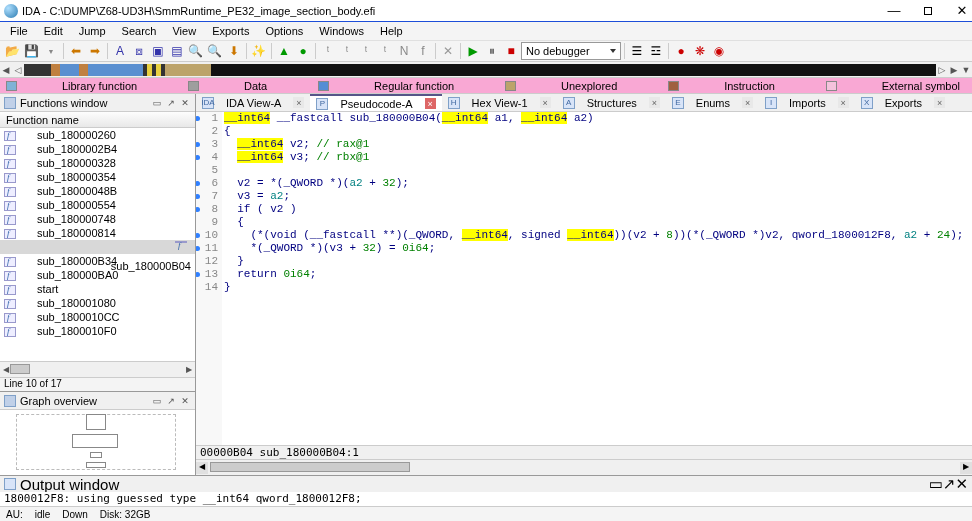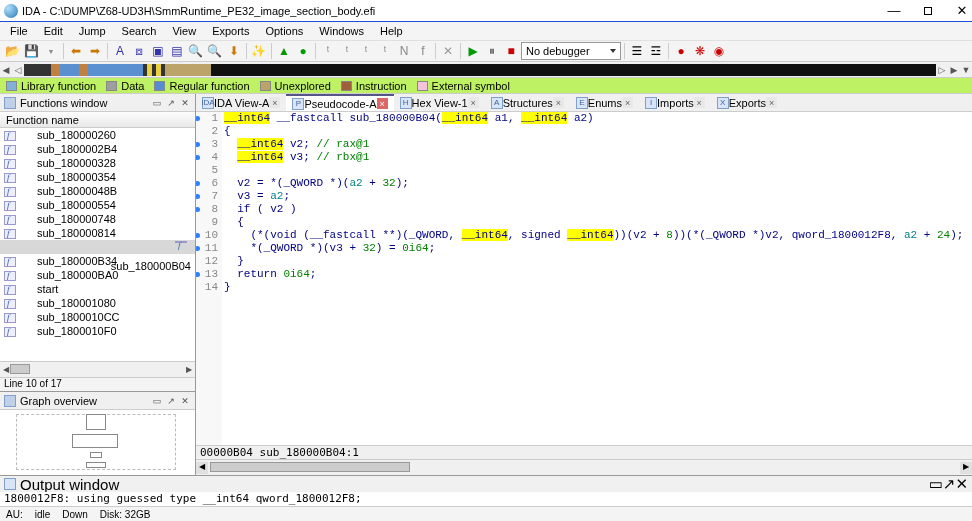--- a/index.html
+++ b/index.html
@@ -14,21 +14,21 @@
   .menubar span { padding:1px 6px; font-size:11px; cursor:default; }
   .toolbar { height:22px; display:flex; align-items:center; padding:0 4px; gap:1px; background:#f4f4f4; border-top:1px solid #e0e0e0; border-bottom:1px solid #ccc; }
   .tb-btn { width:18px; height:18px; display:flex; align-items:center; justify-content:center; font-size:12px; cursor:pointer; }
   .tb-sep { width:1px; height:16px; background:#ccc; margin:0 2px; }
   .tb-dropdown { position:relative; height:18px; width:100px; background:#fff; border:1px solid #999; font-size:11px; display:flex; align-items:center; padding:0 14px 0 4px; }
   .tb-dropdown::after { content:''; position:absolute; right:4px; top:6px; width:0; height:0; border-left:3px solid transparent; border-right:3px solid transparent; border-top:4px solid #333; }
   .navbar { height:16px; display:flex; align-items:center; background:#f0f0f0; border-bottom:1px solid #ccc; padding:0 0; }
   .nav-arrow { width:12px; font-size:9px; text-align:center; cursor:pointer; color:#555; }
   .nav-strip { flex:1; height:12px; display:flex; }
   .nav-seg { height:100%; }
-  .legend { height:16px; display:flex; align-items:center; padding:0 6px; gap:4px; background:#bef264; border-bottom:1px solid #ccc; font-size:11px; }
+  .legend { height:16px; display:flex; align-items:center; padding:0 6px; gap:4px; background:#f9a8d4; border-bottom:1px solid #ccc; font-size:11px;justify-content:space-between; }
   .legend .sw { width:11px; height:10px; display:inline-block; border:1px solid #888; }
   .legend .lbl { margin-right:6px; }
   .main { flex:1; display:flex; overflow:hidden; }
   .left-pane { width:196px; border-right:1px solid #999; display:flex; flex-direction:column; background:#fff; }
   .panel-hdr { height:18px; background:#f0f0f0; border-bottom:1px solid #ccc; display:flex; align-items:center; padding:0 4px; font-size:11px; }
   .panel-hdr .p-icon { width:12px; height:12px; margin-right:4px; background:#c0d0e8; border:1px solid #7fa0c8; }
   .panel-hdr .p-title { flex:1; }
   .panel-hdr .p-ctrl { width:12px; height:12px; margin-left:2px; font-size:9px; display:flex; align-items:center; justify-content:center; color:#555; cursor:pointer; }
   .col-hdr { height:16px; background:linear-gradient(#fdfdfd,#e8e8e8); border-bottom:1px solid #ccc; padding:2px 6px; font-size:11px; }
   .func-list { flex:1; overflow:auto; }
@@ -38,21 +38,21 @@
   .func-icon::before { content:'f'; position:absolute; left:2px; top:-2px; font-size:9px; font-style:italic; color:#3366aa; font-family:serif;}
   .left-pane .hscroll { height:16px; background:#f0f0f0; border-top:1px solid #ccc; display:flex; align-items:center; position:relative; }
   .left-pane .hscroll .thumb { position:absolute; left:10px; width:20px; height:10px; background:#ccc; border:1px solid #999; top:2px;}
   .left-pane .hscroll .ar { width:12px; font-size:8px; color:#555; text-align:center; }
   .status-line { height:14px; padding:0 4px; font-size:10px; border-top:1px solid #ccc; background:#f4f4f4; }
   .graph-panel { height:84px; border-top:1px solid #999; display:flex; flex-direction:column; }
   .graph-area { flex:1; background:#fff; position:relative; }
   .graph-area .node { position:absolute; background:#fff; border:1px solid #888; }
   .right-pane { flex:1; display:flex; flex-direction:column; overflow:hidden; }
   .tabs { height:18px; display:flex; align-items:center; background:#f0f0f0; border-bottom:1px solid #ccc; overflow:hidden; }
-  .tab { display:flex; align-items:center; padding:1px 6px; gap:0; font-size:11px; height:100%; cursor:pointer; }
+  .tab { display:flex; align-items:center; padding:1px 6px; gap:12px; font-size:11px; height:100%; cursor:pointer; }
   .tab.active { background:#fff; border-top:2px solid #558; }
   .tab .t-icon { width:12px; height:12px; background:#d8e4f8; border:1px solid #7fa0c8; font-size:8px; display:flex; align-items:center; justify-content:center; color:#4068a0; }
   .tab .t-close { width:11px; height:11px; background:#e8e8e8; font-size:9px; display:flex; align-items:center; justify-content:center; color:#666; }
   .tab .t-close.red { background:#d66; color:#fff; }
   .code-view { flex:1; background:#fff; overflow:auto; display:flex; position:relative; }
   .gutter { width:26px; background:#f8f8f8; text-align:right; padding-right:4px; font-family:Consolas,"Courier New",monospace; font-size:11px; line-height:13px; color:#888; padding-top:0;}
   .gutter .ln { height:13px; position:relative; }
   .gutter .dot::before { content:''; position:absolute; left:-1px; top:4px; width:5px; height:5px; background:#3080ff; border-radius:50%; }
   .code { flex:1; font-family:Consolas,"Courier New",monospace; font-size:11px; line-height:13px; white-space:pre; padding-left:2px; color:#000080; }
   .hl { background:#ffff00; }

